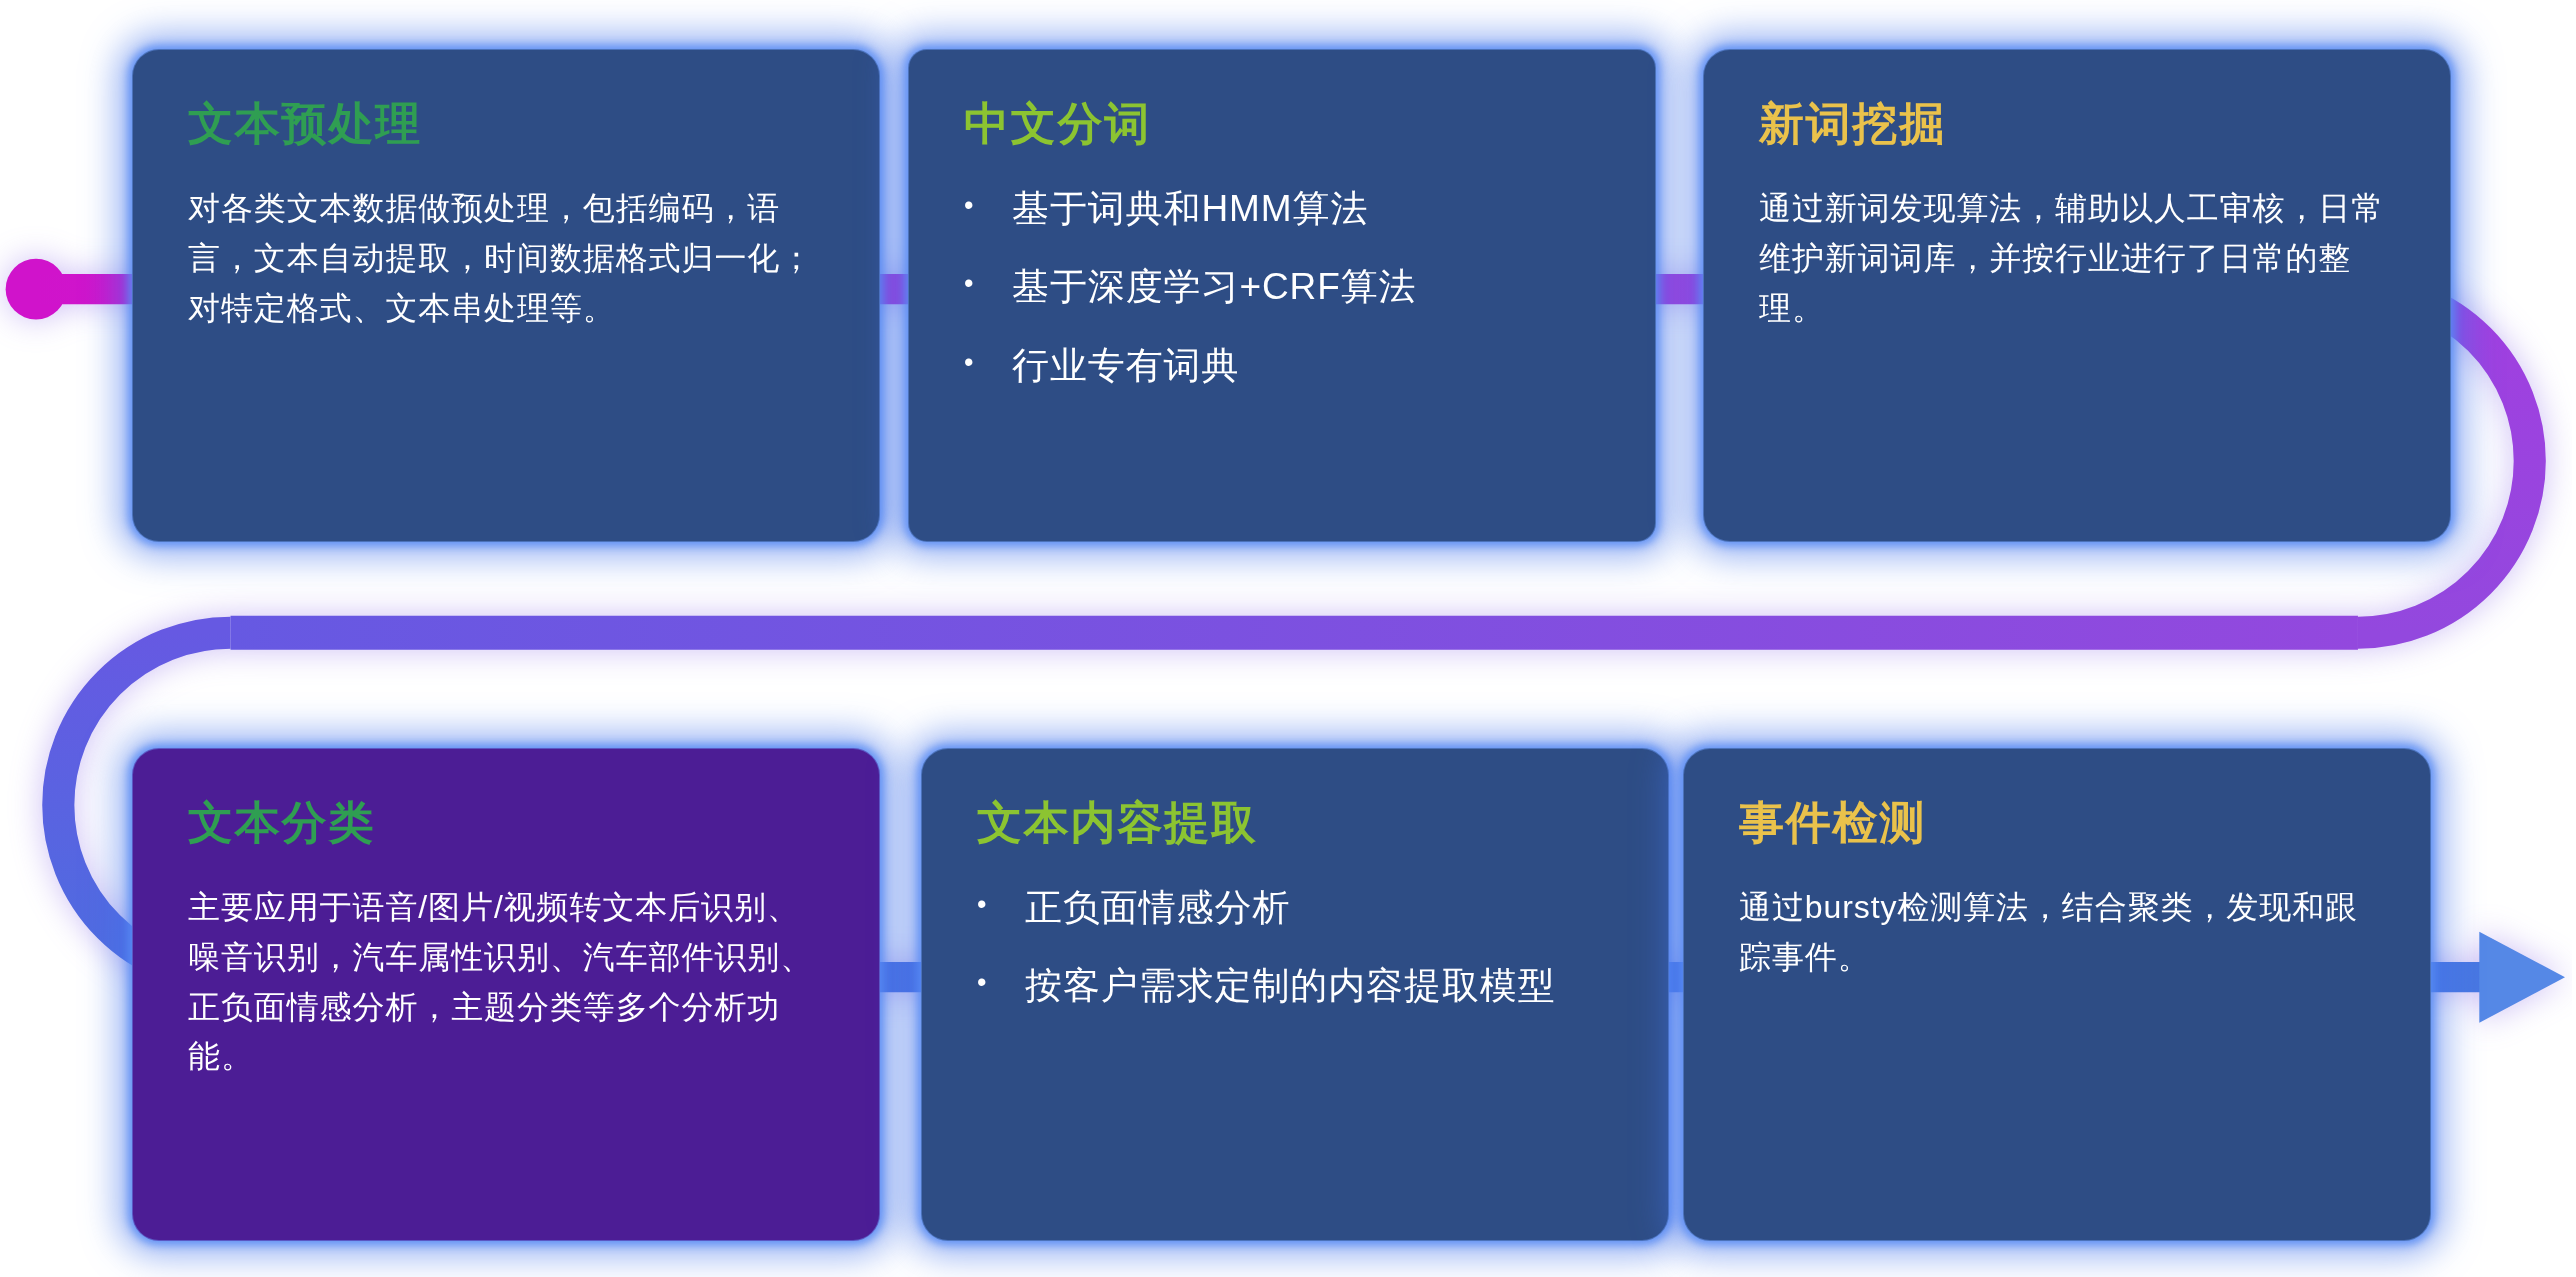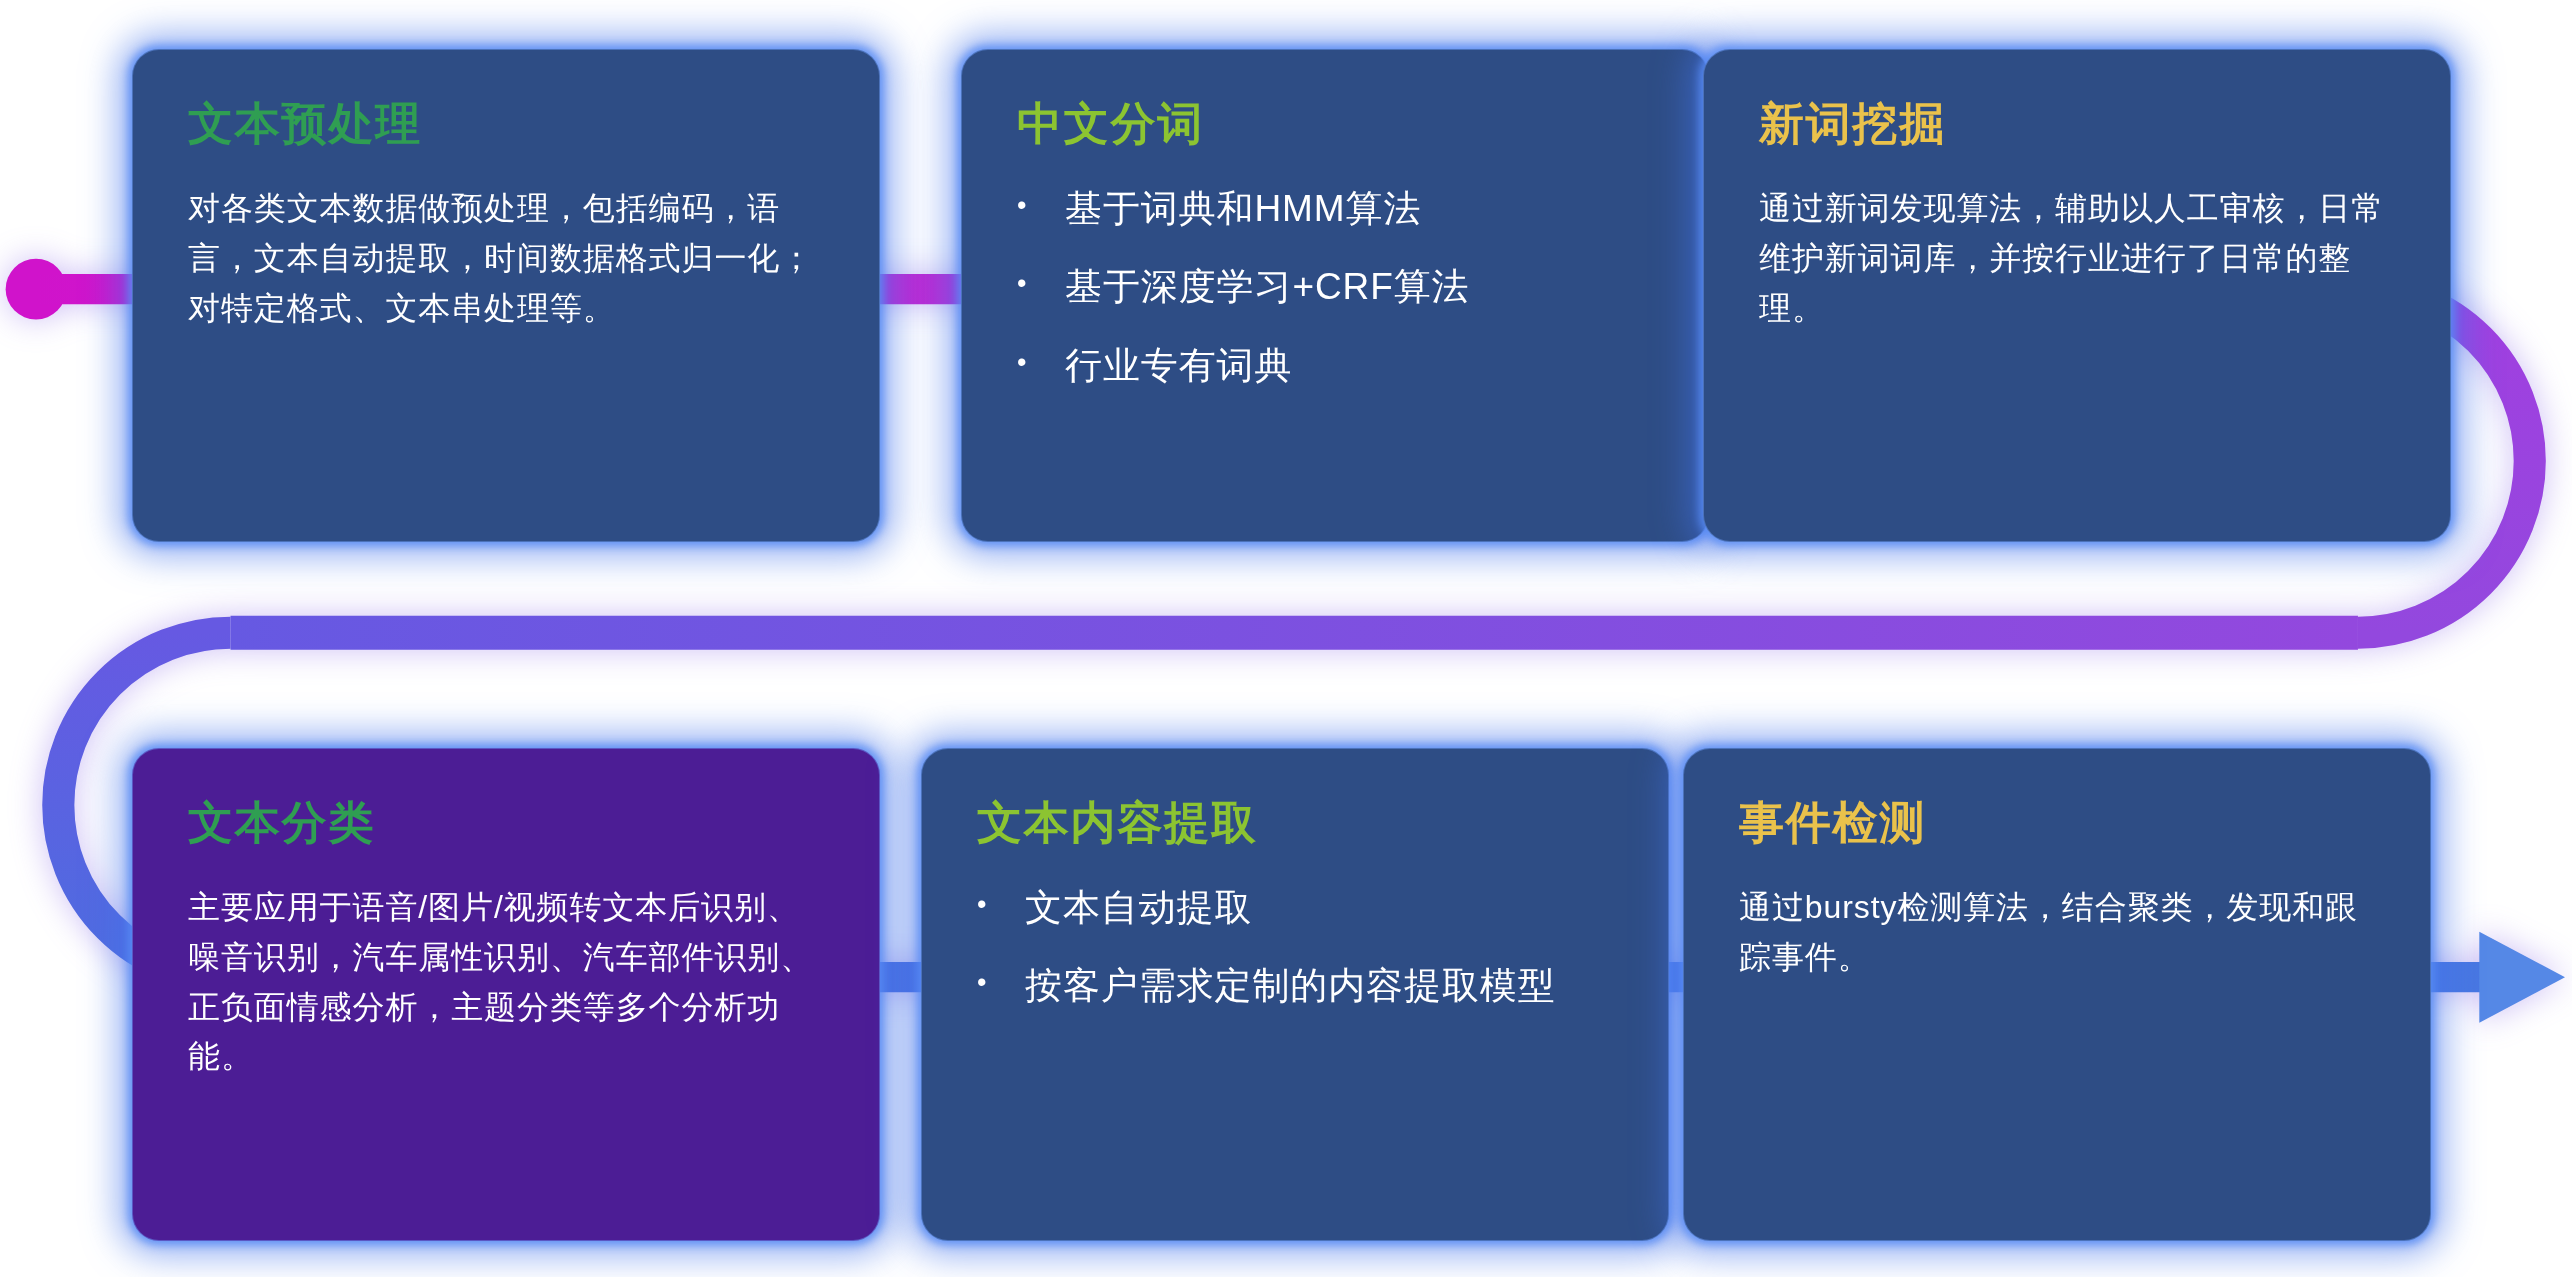--- a/index.html
+++ b/index.html
@@ -19,21 +19,21 @@
     position:absolute;
     width:748px; height:493px;
     border-radius:27px;
     box-sizing:border-box;
     padding:48px 55px 36px 55px;
     z-index:1;
     box-shadow: 0 0 9px 3.6px rgba(88,140,245,0.85), 0 0 34px 14.3px rgba(70,116,235,0.55);
     border:1.8px solid rgba(110,160,250,0.45);
   }
   .pos1 { left:132px;  top:49px;  }
-  .pos2 { left:961px; top:49px;  }
+  .pos2 { left:908px; top:49px;border-radius:19px;  }
   .pos3 { left:1703px; top:49px;  }
   .pos4 { left:132px;  top:748px; }
   .pos5 { left:921px; top:748px; }
   .pos6 { left:1667px; top:748px;margin-left:16px; }
   .card-title {
     margin:0 0 34px 0;
     font-size:45px;
     font-weight:700;
     letter-spacing:1.8px;
     line-height:1.15;
@@ -137,21 +137,21 @@
   <section class="card pos4" style="background-color: #4c1d95;">
     <h2 class="card-title" style="color: rgb(47, 158, 82);">文本分类</h2>
     <p class="card-body">主要应用于语音/图片/视频转文本后识别、噪音识别，汽车属性识别、汽车部件识别、正负面情感分析，主题分类等多个分析功能。</p>
   </section>
 
   <section class="card pos5" style="background-color: rgb(46, 77, 133);">
     <h2 class="card-title" style="color: rgb(140, 196, 49);">文本内容提取</h2>
     <ul class="card-bullets">
       <li>
         <span class="bullet-dot"></span>
-        <span class="bullet-text">文本自动提取</span>
+        <span class="bullet-text">正负面情感分析</span>
       </li>
       <li>
         <span class="bullet-dot"></span>
         <span class="bullet-text">按客户需求定制的内容提取模型</span>
       </li>
     </ul>
   </section>
 
   <section class="card pos6" style="background-color: rgb(46, 77, 133);">
     <h2 class="card-title" style="color: rgb(234, 194, 75);">事件检测</h2>

